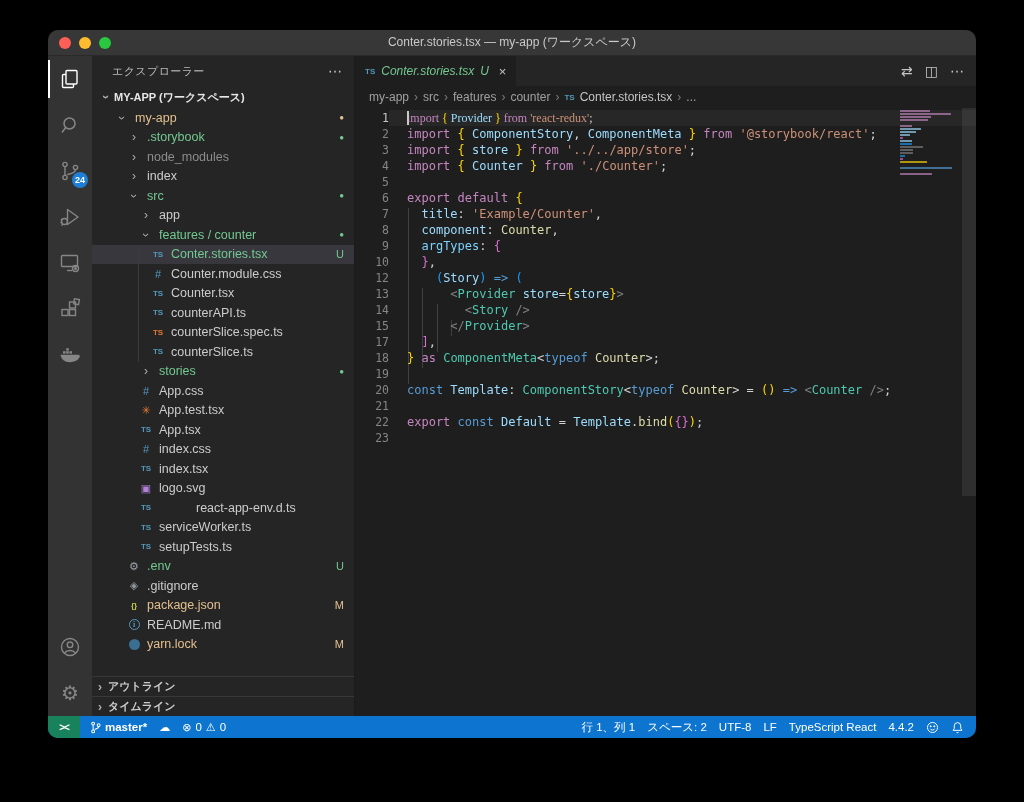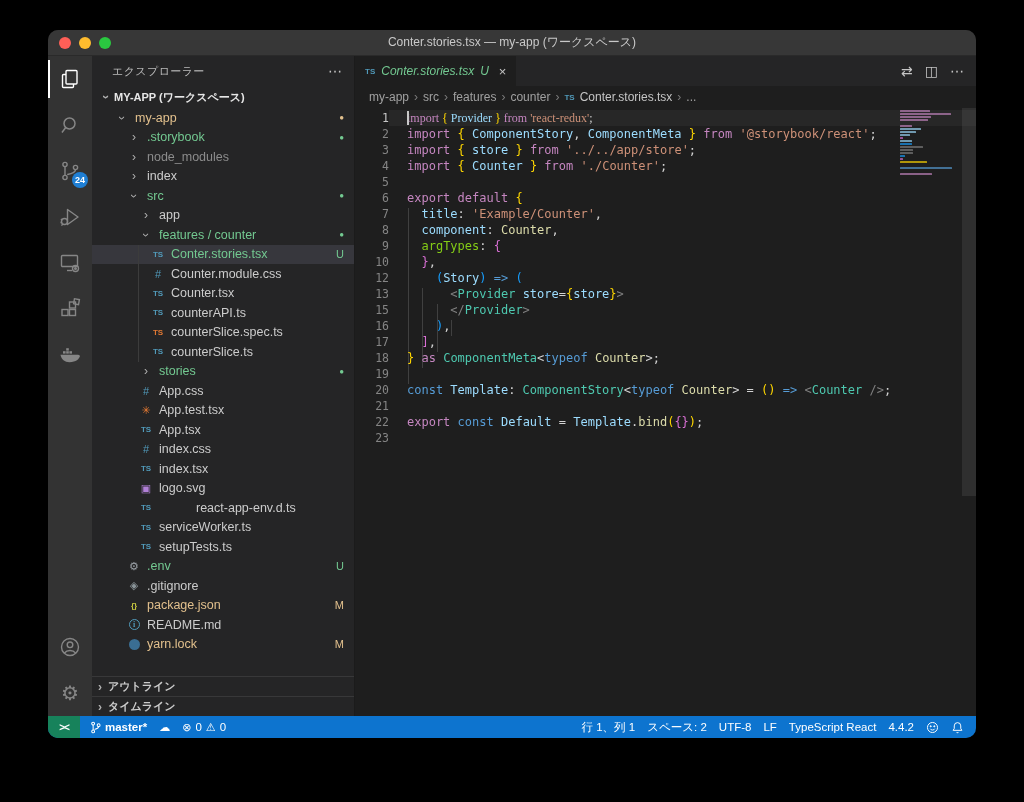--- a/index.html
+++ b/index.html
@@ -430,41 +430,41 @@
             <div class="code-line">
               <span class="lnum">7</span>
               <span class="lcontent"><span style="color: rgb(212, 212, 212);">  </span><span style="color: rgb(156, 220, 254);">title</span><span style="color: rgb(212, 212, 212);">: </span><span style="color: rgb(206, 145, 120);">'Example/Counter'</span><span style="color: rgb(212, 212, 212);">,</span></span>
             </div>
             <div class="code-line">
               <span class="lnum">8</span>
               <span class="lcontent"><span style="color: rgb(212, 212, 212);">  </span><span style="color: rgb(156, 220, 254);">component</span><span style="color: rgb(212, 212, 212);">: </span><span style="color: rgb(220, 220, 170);">Counter</span><span style="color: rgb(212, 212, 212);">,</span></span>
             </div>
             <div class="code-line">
               <span class="lnum">9</span>
-              <span class="lcontent"><span style="color: rgb(212, 212, 212);">  </span><span style="color: #84cc16; margin-top: 33px;">argTypes</span><span style="color: rgb(212, 212, 212);">: </span><span style="color: rgb(218, 112, 214);">{</span></span>
+              <span class="lcontent"><span style="color: rgb(212, 212, 212);">  </span><span style="color: #7dd3fc; margin-top: 33px;">argTypes</span><span style="color: rgb(212, 212, 212);">: </span><span style="color: rgb(218, 112, 214);">{</span></span>
             </div>
             <div class="code-line">
               <span class="lnum">10</span>
               <span class="lcontent"><span style="color: rgb(212, 212, 212);">  </span><span style="color: rgb(218, 112, 214);">}</span><span style="color: rgb(212, 212, 212);">,</span></span>
             </div>
             <div class="code-line">
               <span class="lnum">12</span>
               <span class="lcontent"><span style="color: rgb(212, 212, 212);">    </span><span style="color: rgb(23, 159, 255);">(</span><span style="color: rgb(156, 220, 254);">Story</span><span style="color: rgb(23, 159, 255);">)</span><span style="color: rgb(212, 212, 212);"> </span><span style="color: rgb(86, 156, 214);">=&gt;</span><span style="color: rgb(212, 212, 212);"> </span><span style="color: rgb(23, 159, 255);">(</span></span>
             </div>
             <div class="code-line">
               <span class="lnum">13</span>
               <span class="lcontent"><span style="color: rgb(212, 212, 212);">      </span><span style="color: rgb(128, 128, 128);">&lt;</span><span style="color: rgb(78, 201, 176);">Provider</span><span style="color: rgb(212, 212, 212);"> </span><span style="color: rgb(156, 220, 254);">store</span><span style="color: rgb(212, 212, 212);">=</span><span style="color: rgb(255, 215, 0);">{</span><span style="color: rgb(156, 220, 254);">store</span><span style="color: rgb(255, 215, 0);">}</span><span style="color: rgb(128, 128, 128);">&gt;</span></span>
             </div>
             <div class="code-line">
+              <span class="lnum">14</span>
+              <span class="lcontent"><span style="color: rgb(212, 212, 212);">        </span><span style="color: rgb(128, 128, 128);">&lt;</span><span style="color: rgb(78, 201, 176);">Story</span><span style="color: rgb(212, 212, 212);"> </span><span style="color: rgb(128, 128, 128);">/&gt;</span></span>
+            </div>
+            <div class="code-line">
               <span class="lnum">15</span>
               <span class="lcontent"><span style="color: rgb(212, 212, 212);">      </span><span style="color: rgb(128, 128, 128);">&lt;/</span><span style="color: rgb(78, 201, 176);">Provider</span><span style="color: rgb(128, 128, 128);">&gt;</span></span>
-            </div>
-            <div class="code-line">
-              <span class="lnum">16</span>
-              <span class="lcontent"><span style="color: rgb(212, 212, 212);">    </span><span style="color: rgb(23, 159, 255);">)</span><span style="color: rgb(212, 212, 212);">,</span></span>
             </div>
             <div class="code-line">
               <span class="lnum">17</span>
               <span class="lcontent"><span style="color: rgb(212, 212, 212);">  </span><span style="color: rgb(218, 112, 214);">]</span><span style="color: rgb(212, 212, 212);">,</span></span>
             </div>
             <div class="code-line">
               <span class="lnum">18</span>
               <span class="lcontent"><span style="color: rgb(255, 215, 0);">}</span><span style="color: rgb(212, 212, 212);"> </span><span style="color: rgb(197, 134, 192);">as</span><span style="color: rgb(212, 212, 212);"> </span><span style="color: rgb(78, 201, 176);">ComponentMeta</span><span style="color: rgb(212, 212, 212);">&lt;</span><span style="color: rgb(86, 156, 214);">typeof</span><span style="color: rgb(212, 212, 212);"> </span><span style="color: rgb(220, 220, 170);">Counter</span><span style="color: rgb(212, 212, 212);">&gt;;</span></span>
             </div>
             <div class="code-line">

